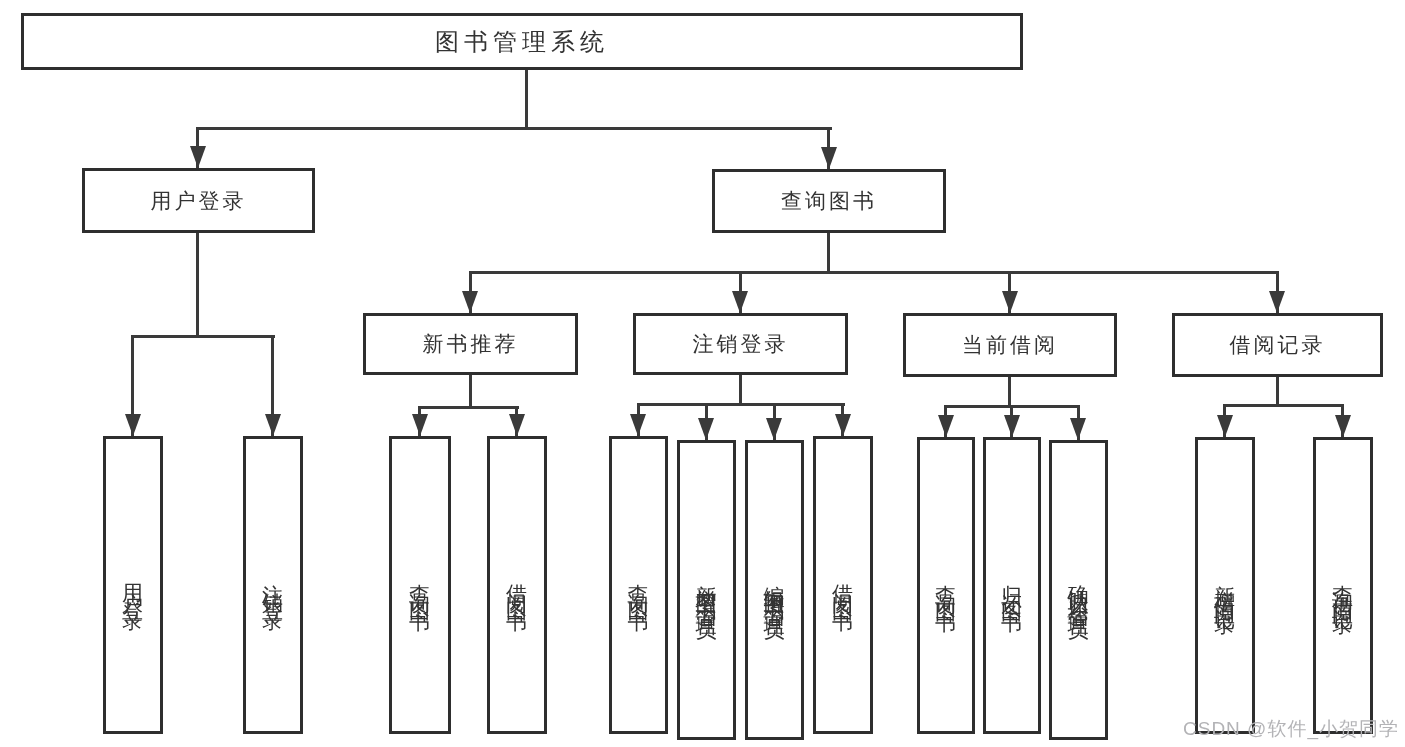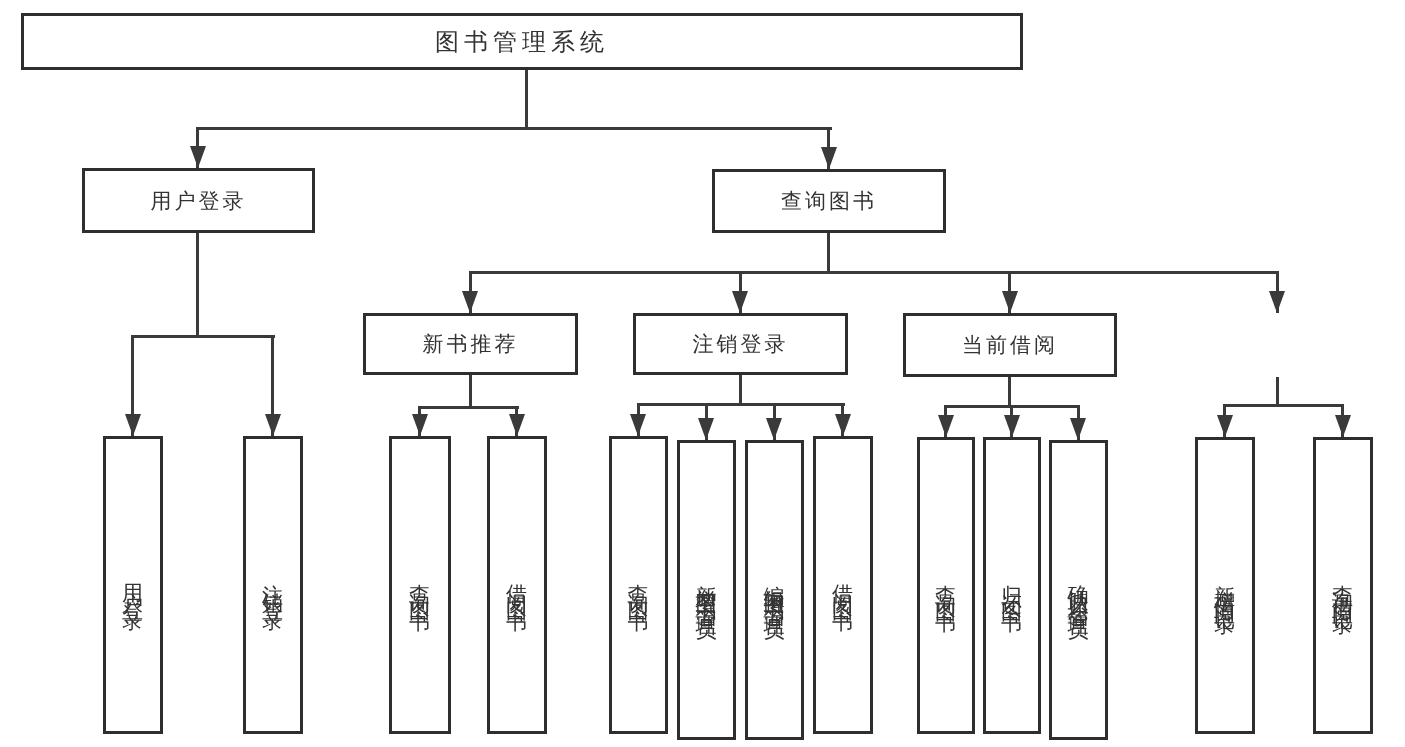--- a/index.html
+++ b/index.html
@@ -55,20 +55,21 @@
 <div class="stage">
 
   <div class="box root-box" style="left:21px; top:13px; width:1002px; height:57px;">图书管理系统</div>
 
   <div class="box hbox" style="left:82px; top:168px; width:233px; height:65px;">用户登录</div>
   <div class="box hbox" style="left:712px; top:169px; width:234px; height:64px;">查询图书</div>
 
   <div class="box hbox" style="left:363px; top:313px; width:215px; height:62px;text-align:center;">新书推荐</div>
   <div class="box hbox" style="left:633px; top:313px; width:215px; height:62px;">注销登录</div>
   <div class="box hbox" style="left:903px; top:313px; width:214px; height:64px;">当前借阅</div>
+  <div class="box hbox" style="left:1172px; top:313px; width:211px; height:64px;">借阅记录</div>
 
   <div class="box vbox" style="left:103px; top:436px; width:60px; height:298px;">用户登录</div>
   <div class="box vbox" style="left:243px; top:436px; width:60px; height:298px;">注销登录</div>
 
   <div class="box vbox" style="left:389px; top:436px; width:62px; height:298px;">查询图书</div>
   <div class="box vbox" style="left:487px; top:436px; width:60px; height:298px;">借阅图书</div>
 
   <div class="box vbox" style="left:609px; top:436px; width:59px; height:298px;">查询图书</div>
   <div class="box vbox" style="left:677px; top:440px; width:59px; height:300px; letter-spacing:5px;">新增图书（管理员）</div>
   <div class="box vbox" style="left:745px; top:440px; width:59px; height:300px; letter-spacing:5px;">编辑图书（管理员）</div>
@@ -133,14 +134,15 @@
   <div class="line" style="left:1077px; top:405px; width:3px; height:35px;"></div>
   <div class="arrow" style="left:1070px; top:418px;"></div>
 
   <div class="line" style="left:1276px; top:377px; width:3px; height:30px;"></div>
   <div class="line" style="left:1223px; top:404px; width:121px; height:3px;"></div>
   <div class="line" style="left:1223px; top:404px; width:3px; height:33px;"></div>
   <div class="arrow" style="left:1217px; top:415px;"></div>
   <div class="line" style="left:1341px; top:404px; width:3px; height:33px;"></div>
   <div class="arrow" style="left:1335px; top:415px;"></div>
 
+  <div class="watermark">CSDN @软件_小贺同学</div>
 
 </div>
 
 </body></html>

